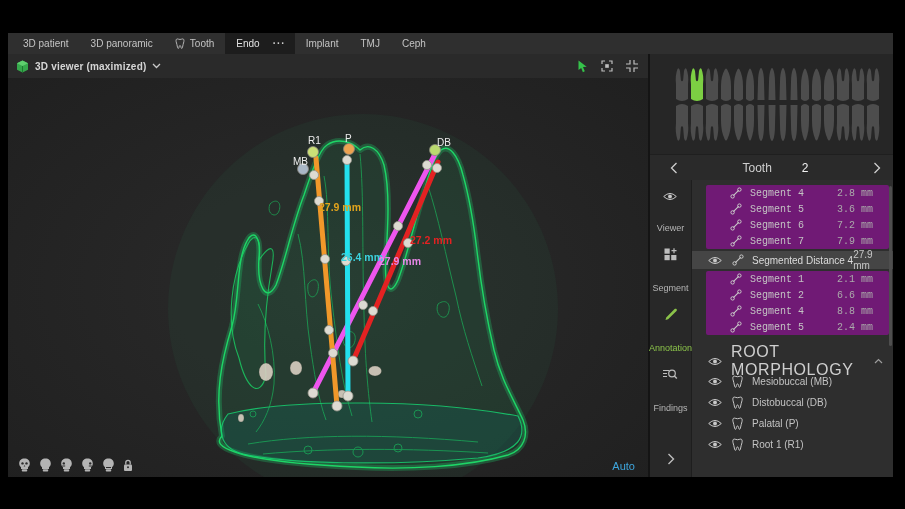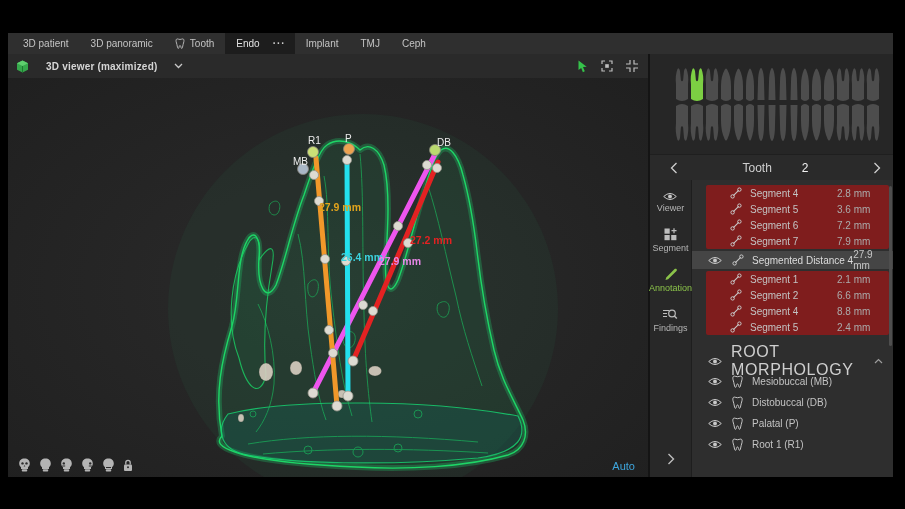--- a/index.html
+++ b/index.html
@@ -9,40 +9,40 @@
   
   .tabbar{height:21px;background:#2f2f2f;display:flex;align-items:stretch;font-size:10px;color:#c4c4c4;padding-left:4px;}
   .tabgroup{display:flex;align-items:stretch;}
   .tabgroup.active{background:#1d1d1d;color:#e2e2e2;}
   .tab{padding:0 11px;display:flex;align-items:center;gap:5px;white-space:nowrap;cursor:default;}
   .more{padding:0 9px 0 2px;display:flex;align-items:center;letter-spacing:1px;font-weight:bold;color:#cdcdcd;}
   .ticon{display:flex;align-items:center;}
   
   .main{display:flex;height:423px;}
   .viewer{width:640px;position:relative;background:#242424;overflow:hidden;}
-  .vheader{position:absolute;top:0;left:0;right:0;height:24px;background:#2a2a2a;display:flex;align-items:center;padding:0 10px 0 8px;gap:17px;z-index:6;}
+  .vheader{position:absolute;top:0;left:0;right:0;height:24px;background:#2a2a2a;display:flex;align-items:center;padding:0 10px 0 8px;gap:6px;z-index:6;}
   .vtitle{font-size:10px;font-weight:bold;color:#d6d6d6;letter-spacing:.2px;}
   .vh-right{margin-left:auto;display:flex;align-items:center;gap:13px;}
   svg.canvas{position:absolute;left:0;top:0;}
   .skulls{position:absolute;left:10px;bottom:5px;display:flex;gap:8px;z-index:6;align-items:center;}
   .skulls span{display:flex;}
   .auto{position:absolute;right:13px;bottom:5px;color:#3ea6dd;font-size:11px;z-index:6;}
   
   .panel{width:245px;background:#262626;display:flex;flex-direction:column;box-sizing:border-box;border-left:2px solid #141414;}
   .teeth{height:100px;position:relative;background:#262626;}
   .nav{height:26px;display:flex;align-items:center;background:#2a2a2a;font-size:12px;color:#cfcfcf;padding:0 10px;box-sizing:border-box;border-top:1px solid #1f1f1f;}
   .nav .navcenter{flex:1;display:flex;justify-content:center;align-items:center;gap:30px;}
   .nav .toothnum{color:#f2f2f2;}
   .content{flex:1;display:flex;min-height:0;}
   .tools{width:42px;background:#282828;border-right:1px solid #1e1e1e;display:flex;flex-direction:column;align-items:center;padding-top:12px;position:relative;box-sizing:border-box;}
-  .tool{display:flex;flex-direction:column;align-items:center;gap:0;margin-bottom:15px;font-size:9px;color:#b5b5b5;cursor:default;}
+  .tool{display:flex;flex-direction:column;align-items:center;gap:20px;margin-bottom:15px;font-size:9px;color:#b5b5b5;cursor:default;}
   .tool.active{color:#8bc34a;justify-content:space-between;}
   .expand{position:absolute;bottom:12px;left:0;right:0;display:flex;justify-content:center;}
   .list{flex:1;background:#2e2e2e;position:relative;padding-top:5px;font-size:10px;overflow:hidden;}
-  .group{background:#7f1d1d;margin:0 4px 2px 14px;border-radius:2px;}
+  .group{background:#701a75;margin:0 4px 2px 14px;border-radius:2px;font-family:Liberation Mono, monospace;}
   .srow{display:flex;align-items:center;height:16px;padding:0 6px 0 24px;}
   .srow .sicon{width:12px;display:flex;}
   .srow .lab{color:#c3c3c3;margin-left:8px;flex:1;white-space:nowrap;}
   .srow .val{color:#ababab;width:46px;text-align:left;}
   .hlrow{background:#454545;height:18px;display:flex;align-items:center;padding:0 6px 0 16px;margin:2px 0;}
   .hlrow .eyew{width:14px;display:flex;}
   .hlrow .sicon{width:12px;display:flex;margin-left:10px;}
   .hlrow .lab{color:#dcdcdc;margin-left:8px;flex:1;white-space:nowrap;}
   .hlrow .val{color:#c7c7c7;width:46px;text-align:left;}
   .rootsec{margin-top:16px;}

